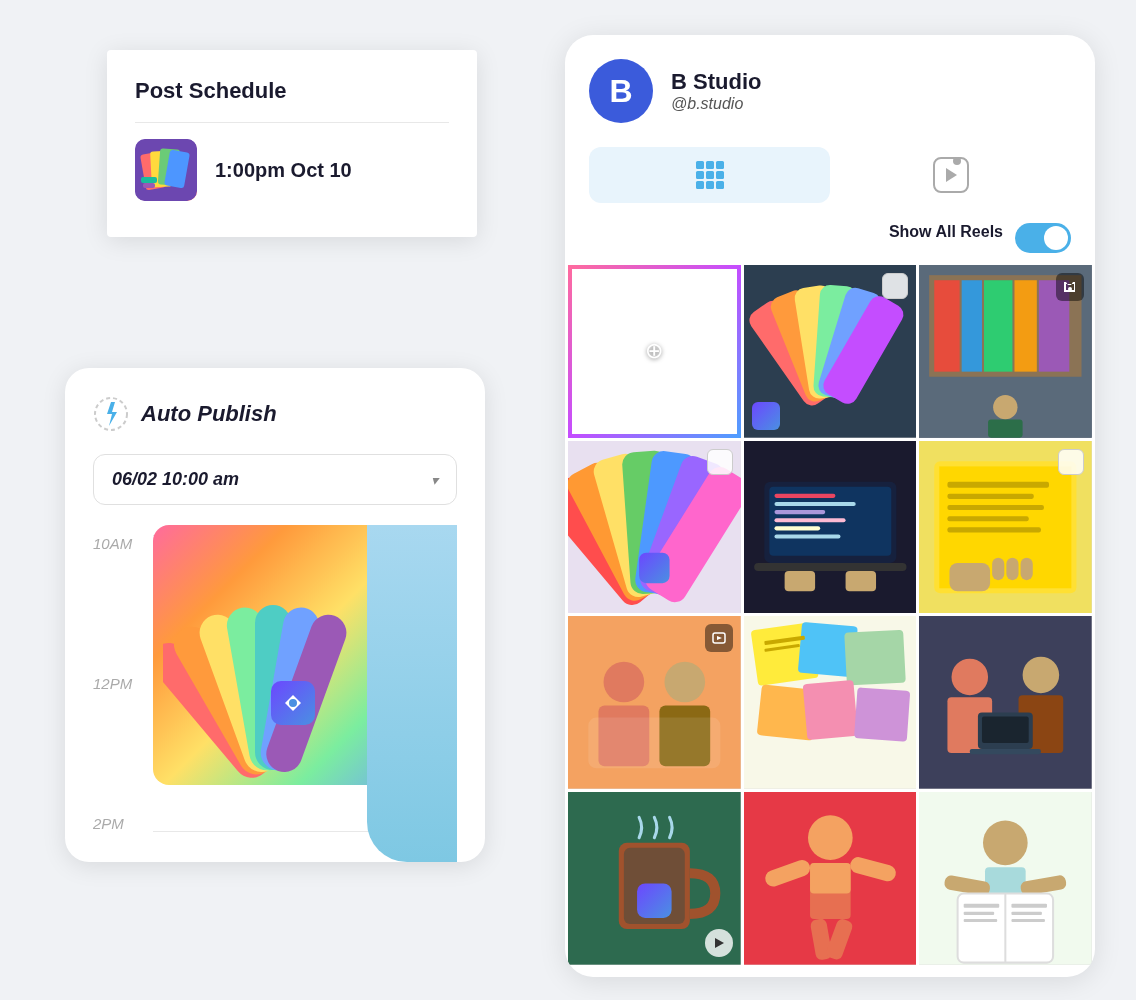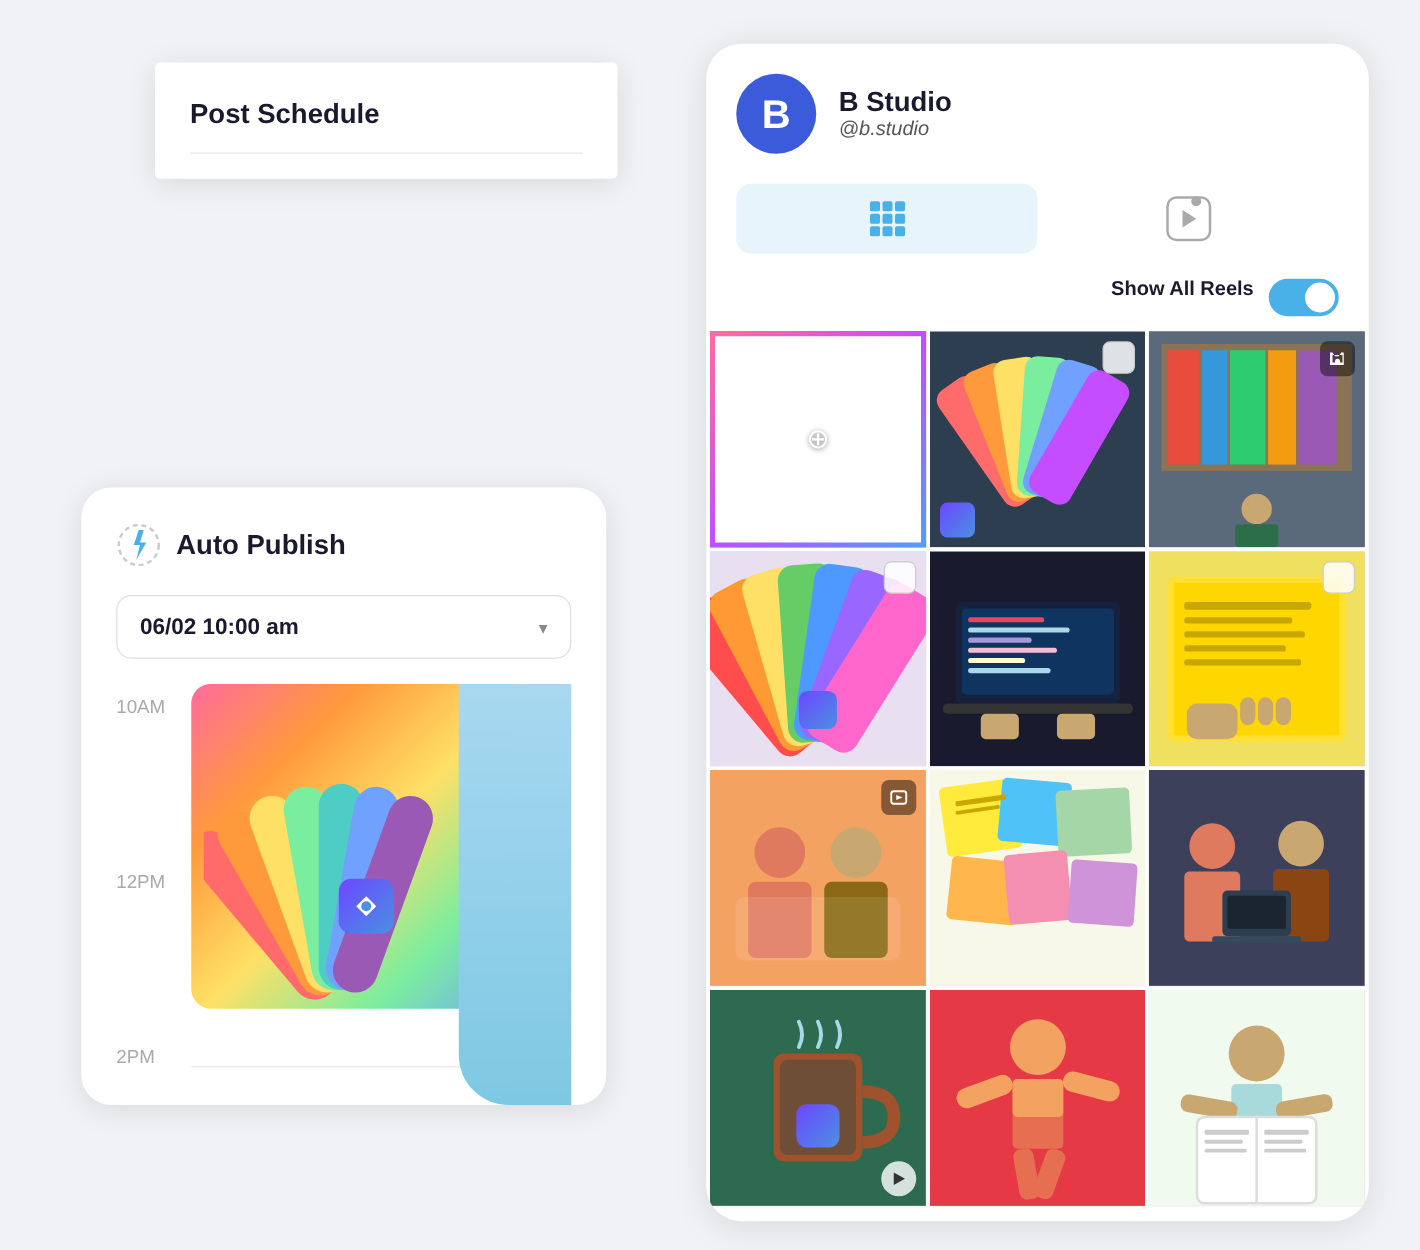--- a/index.html
+++ b/index.html
@@ -9,21 +9,21 @@
       background: #f0f2f5;
       font-family: -apple-system, BlinkMacSystemFont, 'Segoe UI', sans-serif;
       position: relative;
       overflow: hidden;
     }
 
     
     .post-schedule-card {
       position: absolute;
       top: 50px;
-      left: 124px;
+      left: 107px;
       width: 370px;
       background: #fff;
       border-radius: 4px;
       box-shadow: 0 4px 24px rgba(0,0,0,0.10);
       padding: 28px 28px 20px 28px;
     }
     .post-schedule-title {
       font-size: 22px;
       font-weight: 700;
       color: #1a1a2e;
@@ -66,27 +66,28 @@
     }
     .schedule-time {
       font-size: 20px;
       font-weight: 600;
       color: #1a1a2e;
     }
 
     
     .auto-publish-card {
       position: absolute;
-      top: 390px;
+      top: 368px;
       left: 65px;
       width: 420px;
       background: #fff;
       border-radius: 24px;
       box-shadow: 0 4px 24px rgba(0,0,0,0.10);
       padding: 28px 28px 0 28px;
+      font-style: italic;
     }
     .auto-publish-header {
       display: flex;
       align-items: center;
       gap: 12px;
       margin-bottom: 22px;
     }
     .auto-publish-icon {
       width: 36px;
       height: 36px;
@@ -404,20 +405,35 @@
       align-items: center;
       justify-content: center;
     }
   </style>
 </head>
 <body>
 
 <div class="post-schedule-card">
   <div class="post-schedule-title">Post Schedule</div>
   <div class="schedule-divider"></div>
+  <div class="schedule-item">
+    <div class="schedule-thumb thumb-2">
+
+      <svg width="62" height="62" viewBox="0 0 62 62">
+        <rect width="62" height="62" fill="#6c47b0" rx="10"></rect>
+        <rect x="8" y="14" width="20" height="36" fill="#ff6b6b" rx="3" transform="rotate(-10 18 32)"></rect>
+        <rect x="16" y="12" width="20" height="36" fill="#ffd93d" rx="3" transform="rotate(-3 26 30)"></rect>
+        <rect x="24" y="10" width="20" height="36" fill="#6bcb77" rx="3" transform="rotate(4 34 28)"></rect>
+        <rect x="32" y="12" width="20" height="36" fill="#4d96ff" rx="3" transform="rotate(10 42 30)"></rect>
+        <rect x="6" y="38" width="16" height="6" fill="#1abc9c" rx="2"></rect>
+        <rect x="8" y="44" width="12" height="5" fill="#9b59b6" rx="2"></rect>
+      </svg>
+    </div>
+    <div class="schedule-time">1:00pm Oct 10</div>
+  </div>
 </div>
 
 <div class="auto-publish-card">
   <div class="auto-publish-header">
     <div class="auto-publish-icon">
 
       <svg width="36" height="36" viewBox="0 0 36 36" fill="none">
         <circle cx="18" cy="18" r="16" stroke="#ccc" stroke-width="2" stroke-dasharray="4 3"></circle>
         <path d="M18 6 L14 18 H19 L16 30 L24 16 H19 L22 6 Z" fill="#4ab0e8"></path>
       </svg>

